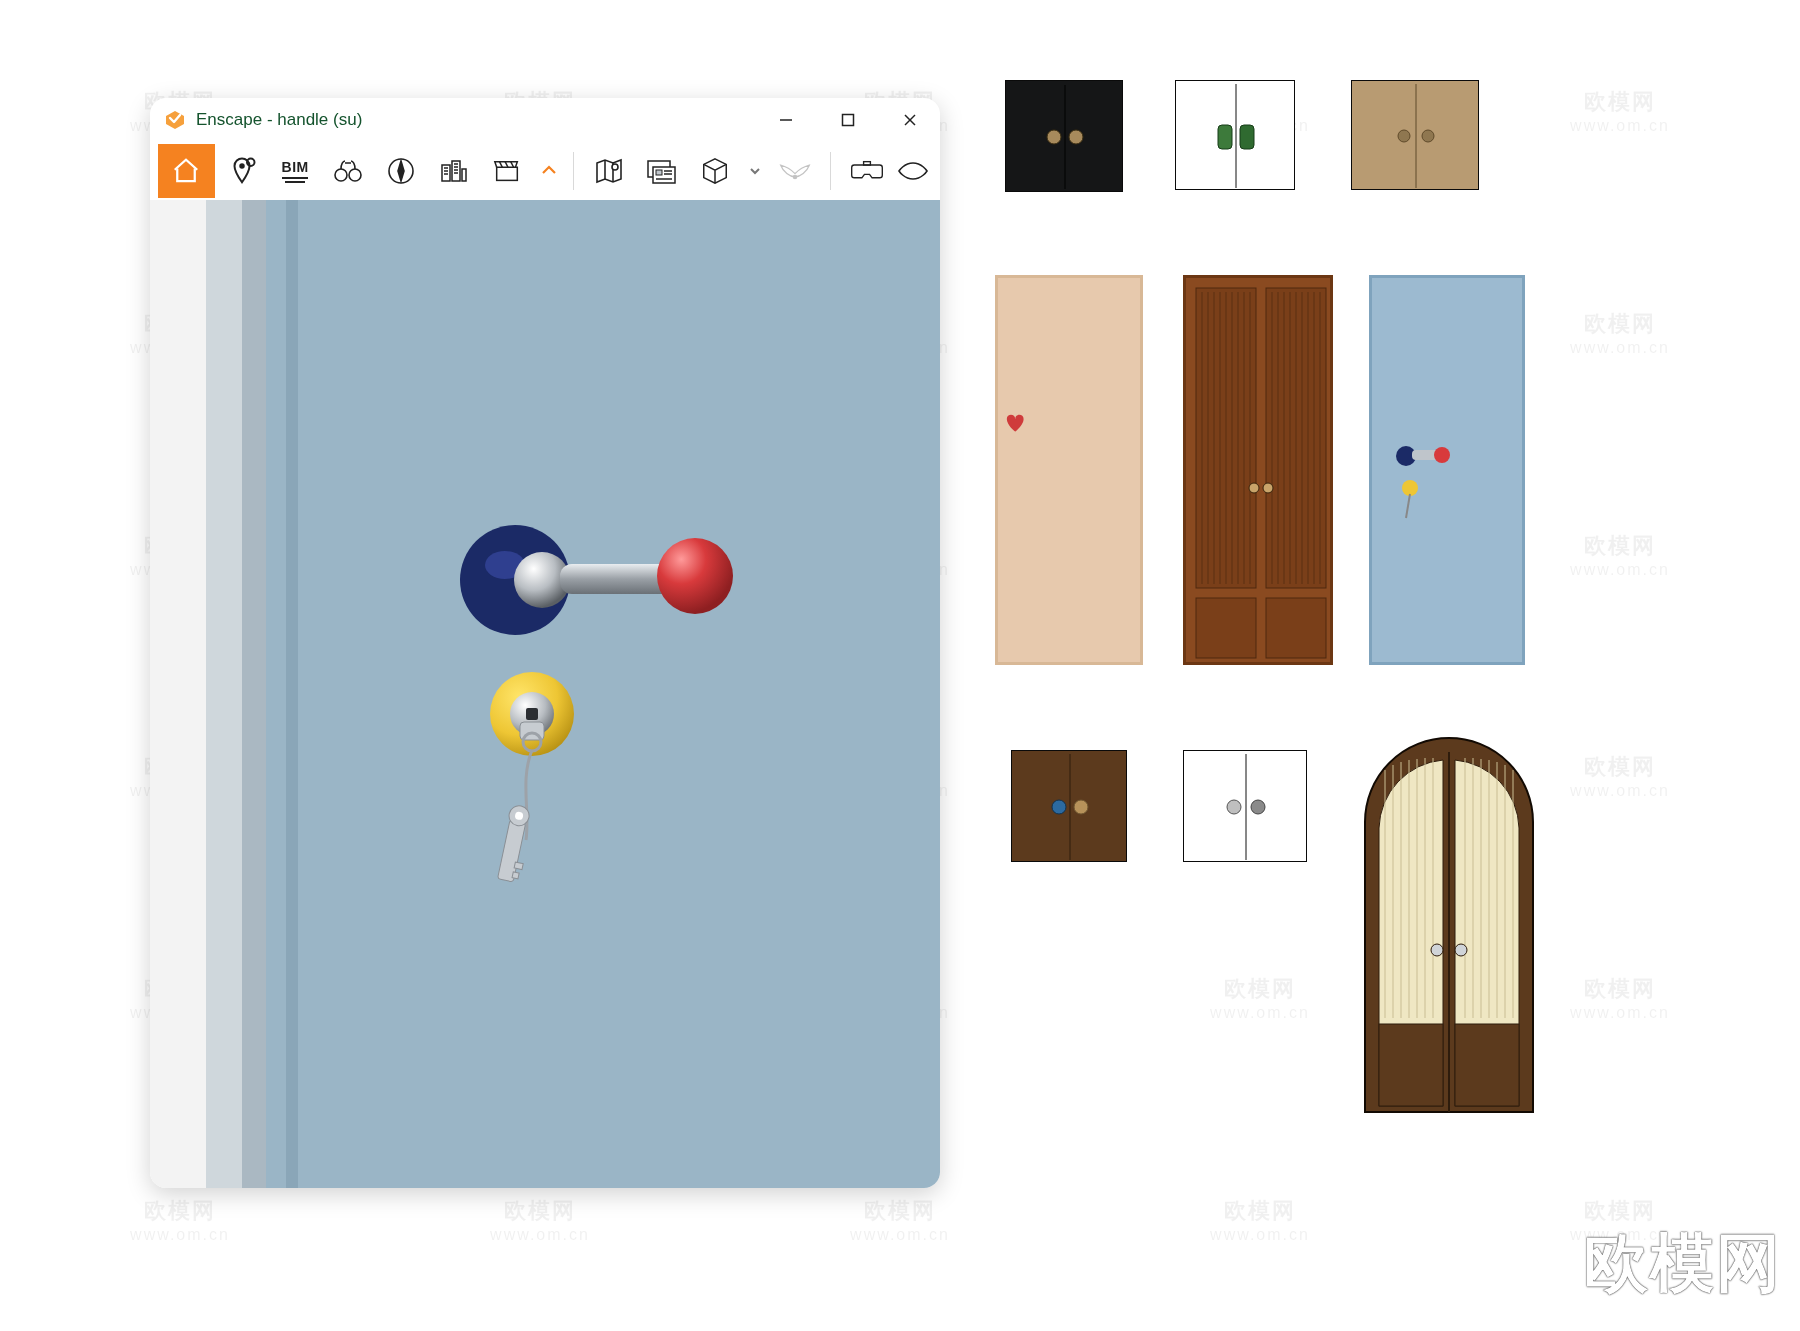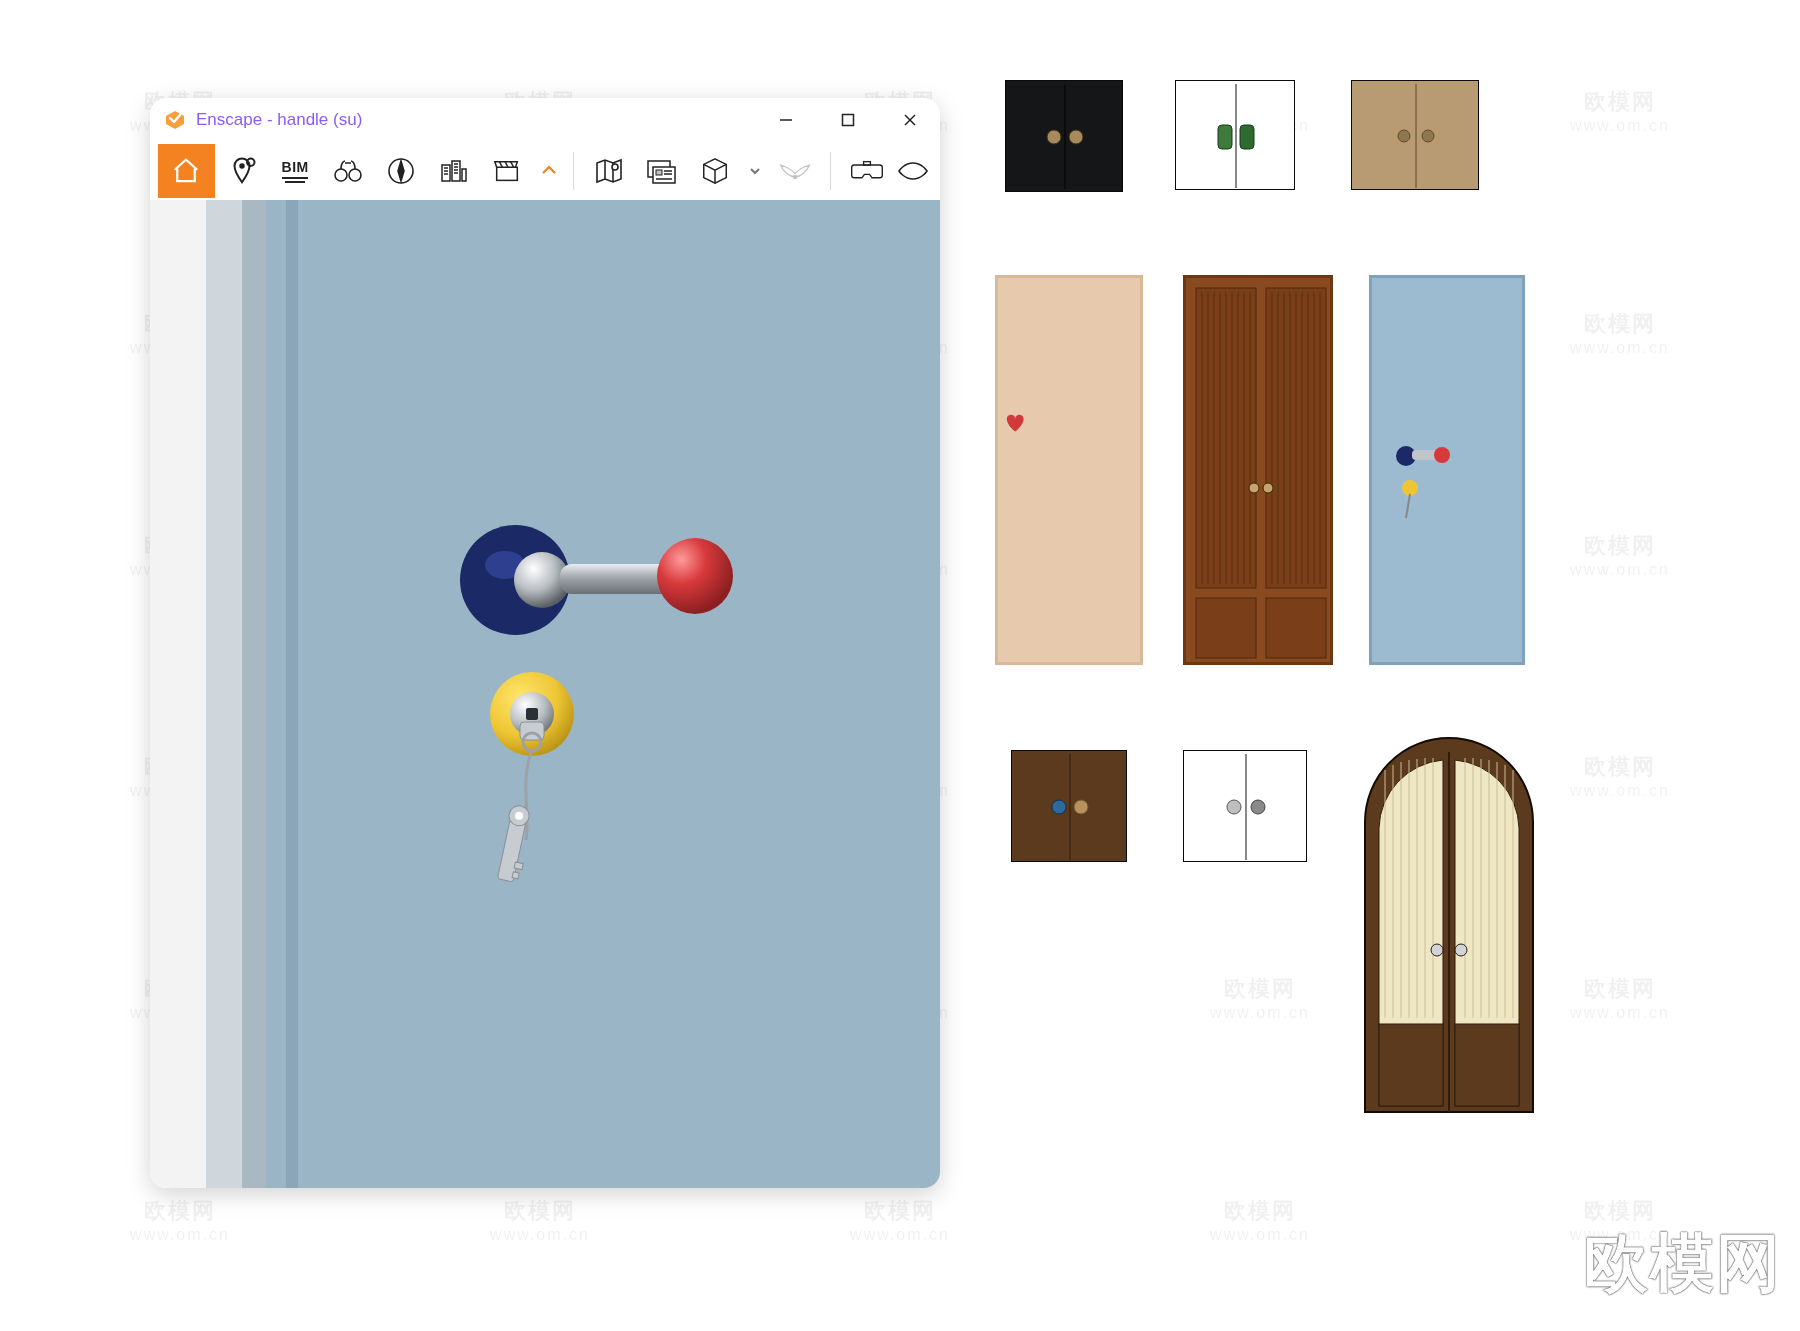--- a/index.html
+++ b/index.html
@@ -46,21 +46,21 @@
     border-radius: 16px;
     box-shadow: 0 6px 24px rgba(0,0,0,.18);
     overflow: hidden;
   }
   .titlebar {
     height: 44px;
     display: flex;
     align-items: center;
     padding: 0 12px 0 14px;
     font-size: 17px;
-    color: #8b5cf6;
+    color: #14532d;
   }
   .titlebar .app-icon {
     width: 22px; height: 22px;
     margin-right: 10px;
     display: inline-flex;
     align-items: center;
     justify-content: center;
   }
   .titlebar .win-controls {
     margin-left: auto;

